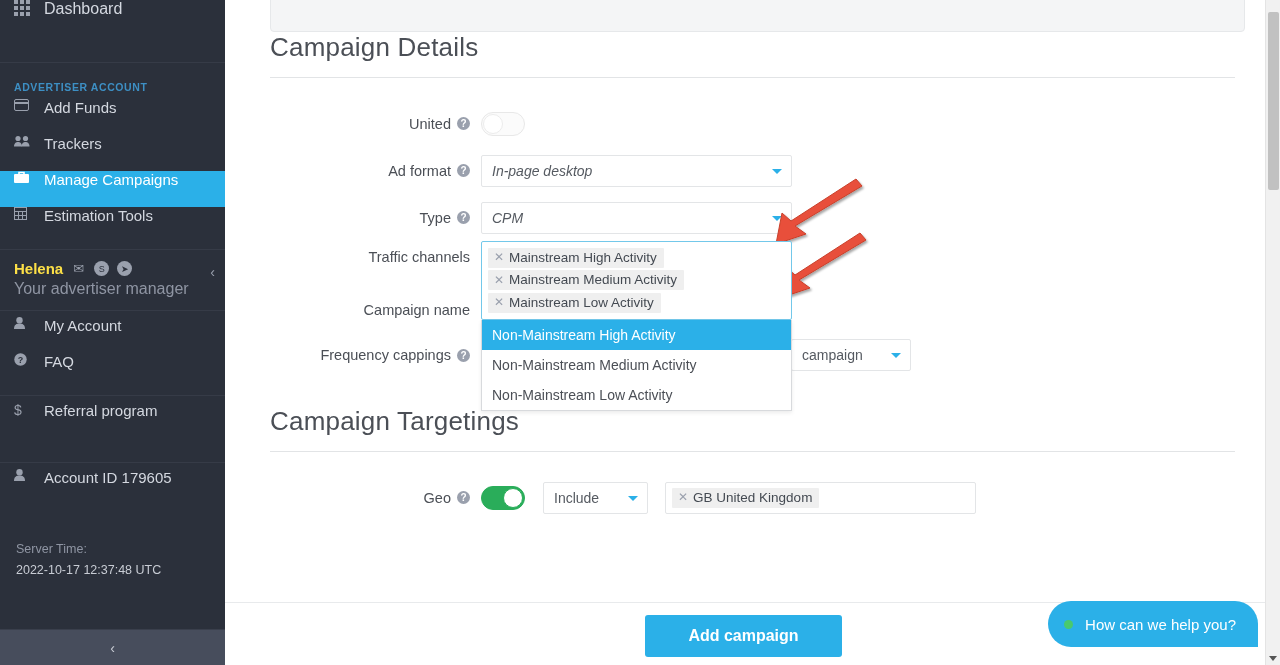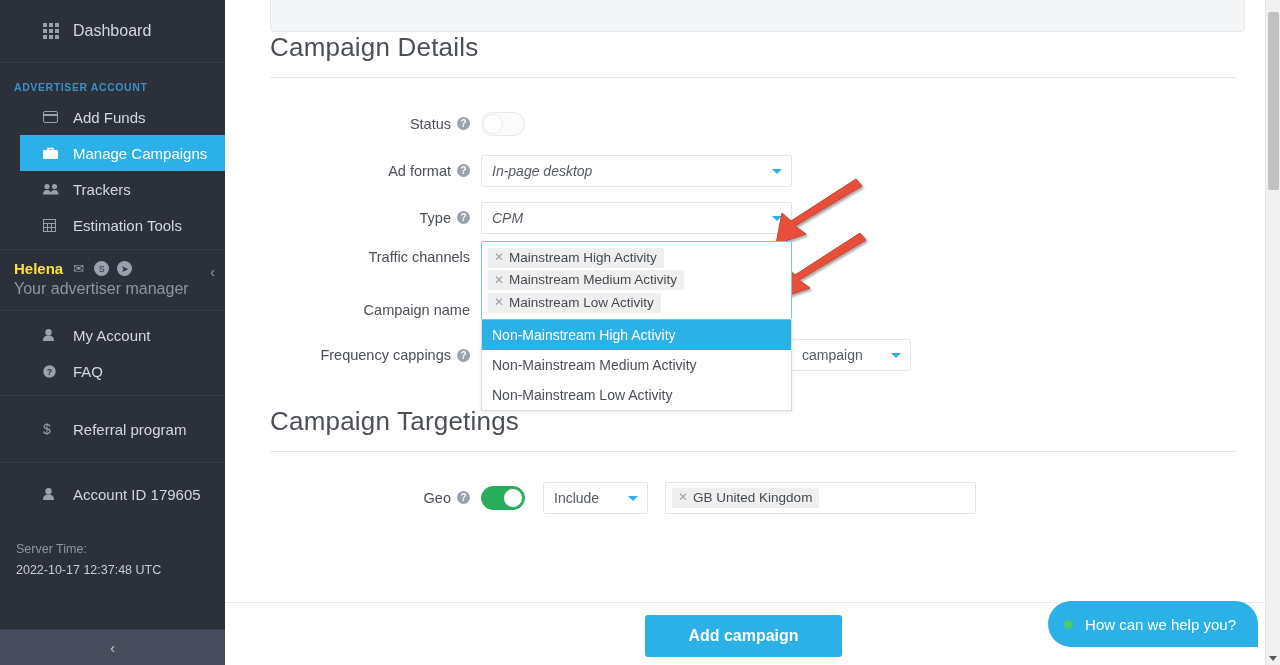--- a/index.html
+++ b/index.html
@@ -14,25 +14,24 @@
   
   .sidebar {
     position: absolute; left: 0; top: 0;
     width: 225px; height: 665px;
     background: #2b303b;
     color: #c8ccd4;
     font-size: 15px;
   }
   .sb-sep { border-bottom: 1px solid #363b47; }
   .sb-item {
-    display: flex; align-items: center;
-    height: 36px; padding: 0 23px;
+    display: flex; align-items: flex-start;
+    height: 36px; padding: 0 14px;
     color: #d4d8e0; cursor: pointer;
     white-space: nowrap;
-    margin-left: 20px;
   }
   .sb-item .ico {
     width: 30px; flex: 0 0 30px;
     display: flex; align-items: center; justify-content: flex-start;
     color: #9aa0ad; font-size: 14px;
   }
   .sb-item .lbl { font-size: 15px; }
   .sb-item.active { background: #2bb0e8; color: #fff; }
   .sb-item.active .ico { color: #fff; }
 
@@ -285,40 +284,40 @@
         <span class="ico">
           <svg width="15" height="12" viewBox="0 0 15 12">
               <rect x="0.5" y="0.5" width="14" height="11" rx="1.5" fill="none" stroke="#9aa0ad"></rect>
               <rect x="0.5" y="3" width="14" height="2" fill="#9aa0ad"></rect>
             </svg>
         </span>
         <span class="lbl">Add Funds</span>
       </div>
 
 
-      <div class="sb-item active">
-        <span class="ico">
-          <svg width="15" height="13" viewBox="0 0 15 13">
-              <rect x="0" y="3" width="15" height="9" rx="1" fill="#ffffff"></rect>
-              <path d="M5 3 V1.5 H10 V3" fill="none" stroke="#ffffff" stroke-width="1.6"></path>
-            </svg>
-        </span>
-        <span class="lbl">Manage Campaigns</span>
-      </div>
-
       <div class="sb-item">
         <span class="ico">
           <svg width="16" height="12" viewBox="0 0 16 12">
               <circle cx="4" cy="3.5" r="2.6" fill="#9aa0ad"></circle>
               <circle cx="11.5" cy="3.5" r="2.6" fill="#9aa0ad"></circle>
               <path d="M0 11.5 C0 8.2 2 7 4 7 C6 7 8 8.2 8 11.5 Z" fill="#9aa0ad"></path>
               <path d="M7.5 11.5 C7.5 8.2 9.5 7 11.5 7 C13.5 7 15.5 8.2 15.5 11.5 Z" fill="#9aa0ad"></path>
             </svg>
         </span>
         <span class="lbl">Trackers</span>
+      </div>
+
+      <div class="sb-item active">
+        <span class="ico">
+          <svg width="15" height="13" viewBox="0 0 15 13">
+              <rect x="0" y="3" width="15" height="9" rx="1" fill="#ffffff"></rect>
+              <path d="M5 3 V1.5 H10 V3" fill="none" stroke="#ffffff" stroke-width="1.6"></path>
+            </svg>
+        </span>
+        <span class="lbl">Manage Campaigns</span>
       </div>
 
       <div class="sb-item">
         <span class="ico">
           <svg width="13" height="13" viewBox="0 0 13 13">
               <rect x="0.5" y="0.5" width="12" height="12" fill="none" stroke="#9aa0ad"></rect>
               <path d="M0.5 4.5 H12.5 M4.5 4.5 V12.5 M8.5 4.5 V12.5 M0.5 8.5 H12.5" stroke="#9aa0ad" stroke-width="1"></path>
             </svg>
         </span>
         <span class="lbl">Estimation Tools</span>
@@ -391,21 +390,21 @@
     <div class="top-card"></div>
 
     <div class="content">
 
       <h1 class="section-h">Campaign Details</h1>
 
       <div style="height:22px"></div>
 
       <div class="form-row">
         <div class="row-label">
-          <span>Status</span>
+          <span>United</span>
           <span class="q-icon">?</span>
         </div>
         <div class="toggle">
             <span class="knob"></span>
           </div>
       </div>
 
       <div class="form-row">
         <div class="row-label">
           <span>Ad format</span>

